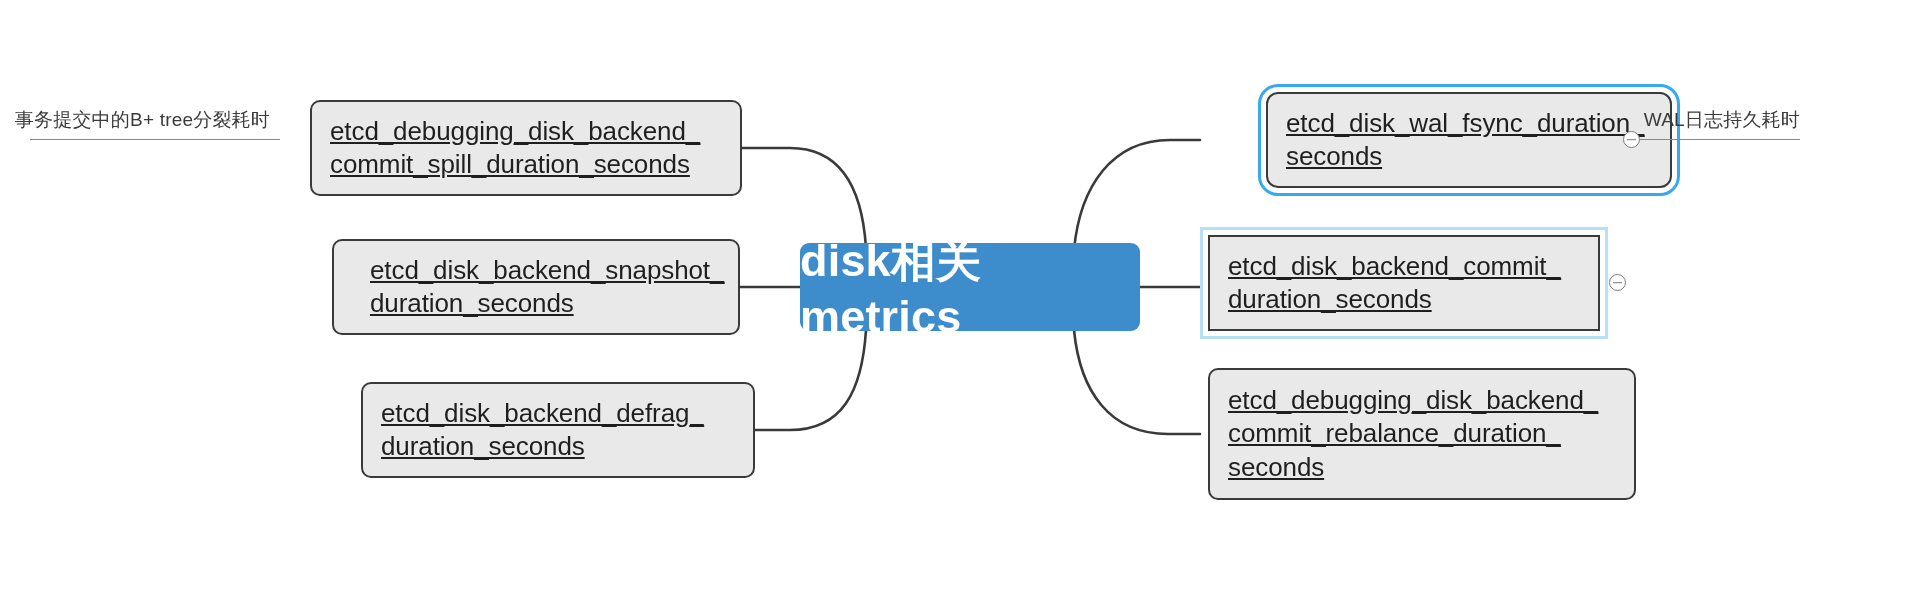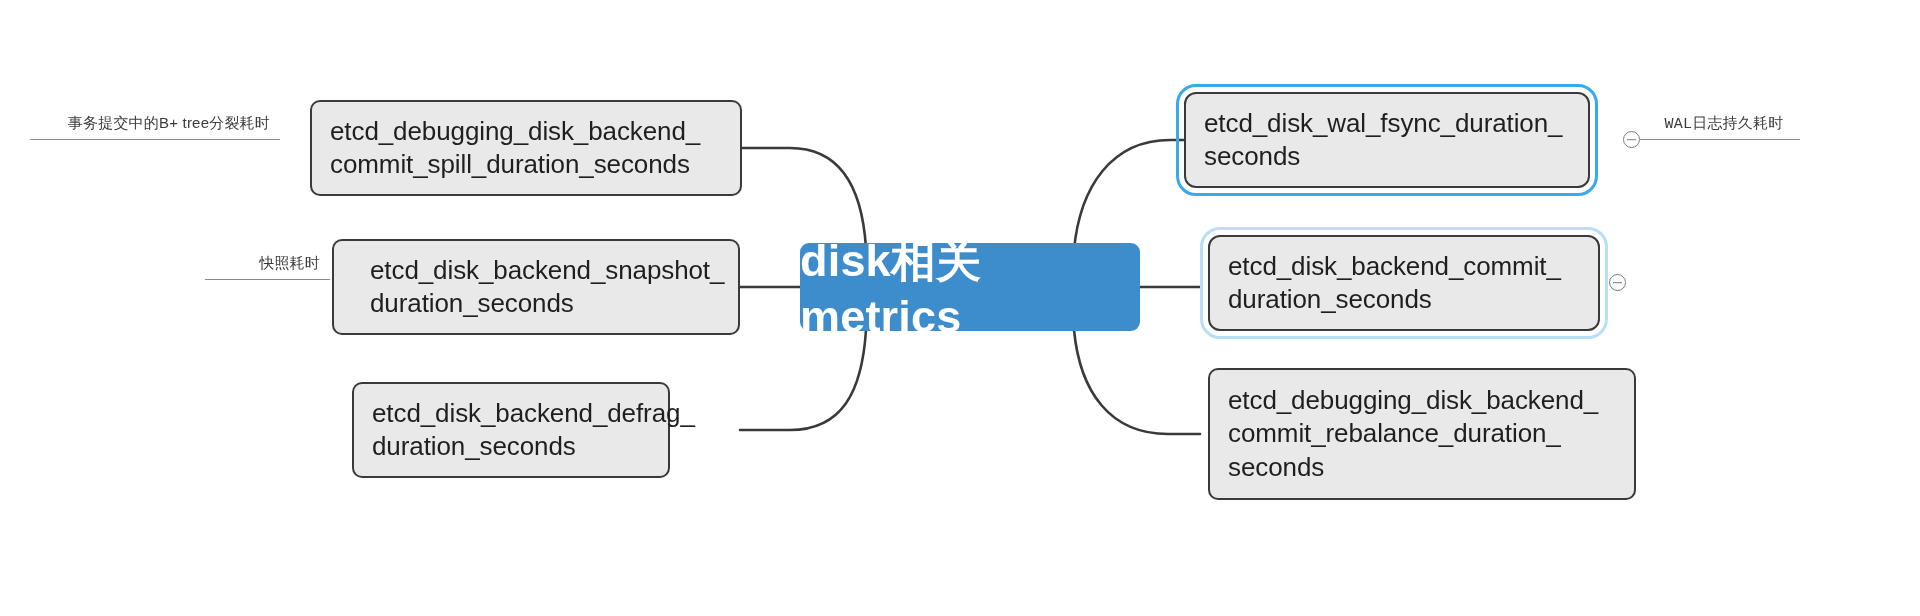--- a/index.html
+++ b/index.html
@@ -40,66 +40,67 @@
   }
 
   .node.leaf {
     background: #e9e9e9;
     border: 2.5px solid #3a3a3a;
     padding: 10px 18px;
     color: #1f1f1f;
     font-size: 26px;
     line-height: 1.28;
     letter-spacing: -0.1px;
+    text-decoration: underline;
   }
 
   .node.leaf .node-text {
     display: block;
     white-space: pre-line;
   }
 
   
   .node.selected {
     outline: 3px solid #38A8EF;
     outline-offset: 5px;
     border-radius: 12px;
   }
   
   .node.hovered {
     outline: 3px solid #b6e0f7;
     outline-offset: 5px;
-    border-radius: 12px;
+    border-radius: 0;
     align-items: center;
   }
 
   .node.root {
     background: #3D8DCC;
     color: #ffffff;
     border: none;
     border-radius: 9px;
     font-size: 45px;
     font-weight: 600;
     justify-content: center;
     letter-spacing: 0.2px;
   }
 
   
   .annot {
     position: absolute;
     box-sizing: border-box;
-    font-size: 15px;
+    font-size: 19px;
     color: #3b3b3b;
     white-space: nowrap;
     padding-bottom: 6px;
     border-bottom: 1.6px solid #8a8a8a;
     display: flex;
     align-items: flex-end;
     letter-spacing: 0.2px;
   }
-  .annot.right { justify-content: center; padding-left: 8px; font-family: Liberation Mono, monospace; }
+  .annot.right { justify-content: flex-end; padding-left: 8px; }
   .annot.left  { justify-content: flex-end;  padding-right: 10px; }
 
   
   .toggle {
     position: absolute;
     width: 17px;
     height: 17px;
     border: 1.6px solid #7b7b7b;
     border-radius: 50%;
     background: #ffffff;
@@ -143,34 +144,31 @@
   </div>
 
   <div class="annot left" style="left:30px; top:100px; width:250px; height:40px;">
     <span>事务提交中的B+ tree分裂耗时</span>
   </div>
   <div class="node leaf" style="left:310px; top:100px; width:432px; height:96px;">
     <span class="node-text">etcd_debugging_disk_backend_
 commit_spill_duration_seconds</span>
   </div>
 
-  <div class="annot left" style="left:205px; top:240px; width:125px; height:40px;">
-    <span>快照耗时</span>
-  </div>
   <div class="node leaf" style="left:332px; top:239px; width:408px; height:96px;padding-left:36px;">
     <span class="node-text">etcd_disk_backend_snapshot_
 duration_seconds</span>
   </div>
 
-  <div class="node leaf" style="left:352px; top:382px; width:318px; height:96px;">
+  <div class="node leaf" style="left:361px; top:382px; width:394px; height:96px;">
     <span class="node-text">etcd_disk_backend_defrag_
 duration_seconds</span>
   </div>
 
-  <div class="node leaf selected" style="left:1184px; top:92px; width:406px; height:96px;">
+  <div class="node leaf selected" style="left:1266px; top:92px; width:406px; height:96px;">
     <span class="node-text">etcd_disk_wal_fsync_duration_
 seconds</span>
   </div>
   <div class="toggle" style="left:1623px; top:131px;"></div>
   <div class="annot right" style="left:1640px; top:100px; width:160px; height:40px;">
     <span>WAL日志持久耗时</span>
   </div>
 
   <div class="node leaf hovered" style="left:1208px; top:235px; width:392px; height:96px;">
     <span class="node-text">etcd_disk_backend_commit_

